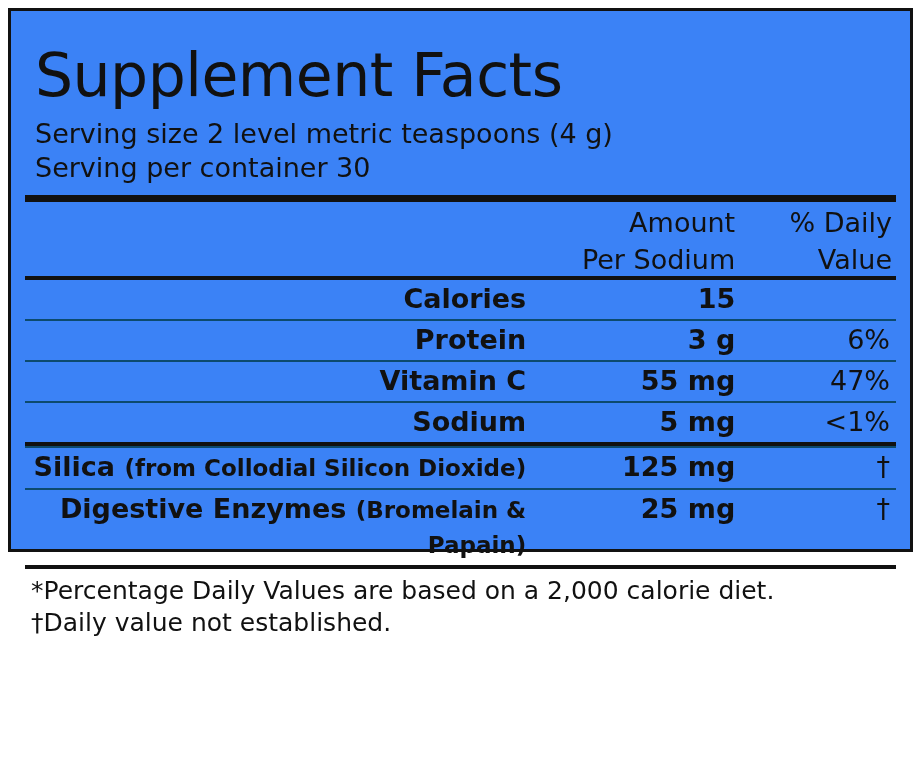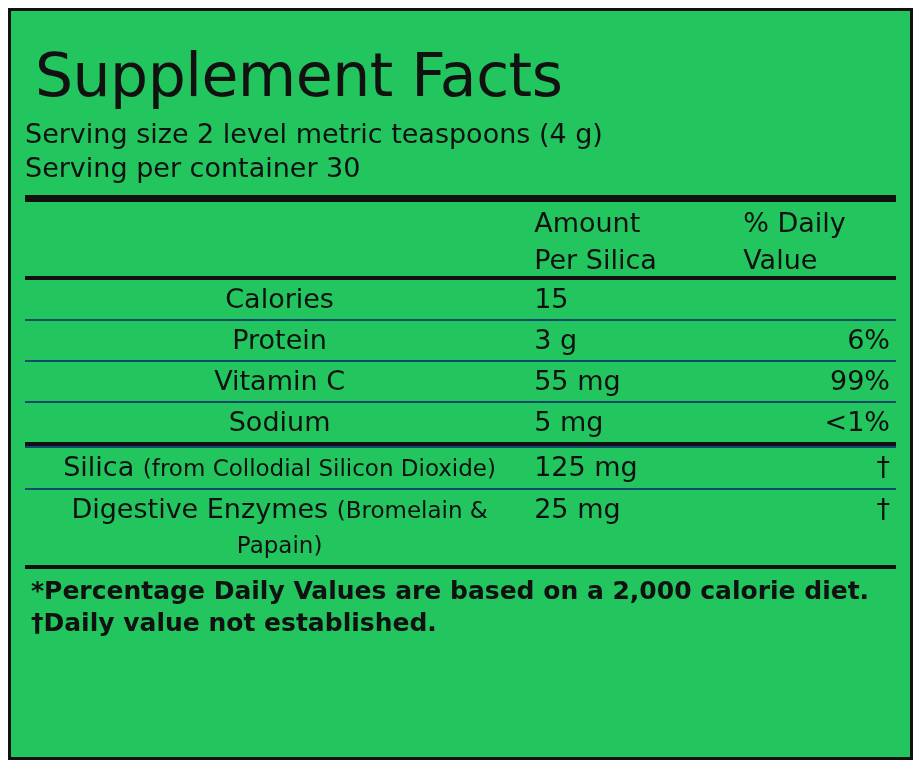--- a/index.html
+++ b/index.html
@@ -12,43 +12,44 @@
     height: 768px;
     font-family: "DejaVu Sans", sans-serif;
     color: #111111;
     overflow: hidden;
   }
   .panel {
     position: absolute;
     left: 8px;
     top: 8px;
     width: 905px;
-    height: 752px;
+    height: 544px;
     border: 3px solid #111111;
     box-sizing: border-box;
-    background: #22c55e;
+    background: #3b82f6;
   }
   .inner {
     position: absolute;
     left: 14px;
     top: 10px;
     right: 14px;
     bottom: 10px;
   }
   .title {
     font-size: 60px;
     line-height: 72px;
     font-weight: 400;
     letter-spacing: -0.5px;
     margin: 18px 0 6px 10px;
     font-family: "DejaVu Sans", sans-serif;
   }
   .serving-line {
     font-size: 27px;
     line-height: 34px;
+    margin-left: 10px;
     font-weight: 400;
   }
   .rule-thick {
     height: 7px;
     background: #111111;
     margin: 10px 0 0 0;
   }
   .rule-med {
     height: 4px;
     background: #111111;
@@ -58,49 +59,48 @@
     border-collapse: collapse;
     table-layout: fixed;
   }
   col.c-name { width: 58%; }
   col.c-amt  { width: 24%; }
   col.c-dv   { width: 18%; }
 
   .hdr td {
     font-size: 27px;
     line-height: 33px;
-    text-align: left;
+    text-align: right;
     padding: 4px 4px 0 4px;
     vertical-align: top;
     font-weight: 400;
   }
   .hdr td.blank { text-align: left; }
 
   tr.row td {
     font-size: 27px;
     line-height: 34px;
     padding: 2px 4px 3px 4px;
     vertical-align: baseline;
   }
-  tr.row td.name { text-align: center; padding-left: 8px; }
-  tr.row td.amt  { text-align: left; }
+  tr.row td.name { text-align: right; padding-left: 8px; font-weight: bold; }
+  tr.row td.amt  { text-align: right; font-weight: bold; }
   tr.row td.dv   { text-align: right; padding-right: 6px; }
 
   .sub {
     font-size: 23px;
   }
   .dagger { font-size: 26px; }
 
   .footnotes {
     margin: 6px 0 0 6px;
   }
   .footnote {
     font-size: 25px;
     line-height: 32px;
-    font-weight: bold;
   }
   .sep-thin { border-top: 2px solid #0c4a6e; }
 </style>
 </head>
 <body>
 
 <div class="panel">
   <div class="inner">
 
     <div class="title">Supplement Facts</div>
@@ -117,21 +117,21 @@
         <col class="c-dv">
       </colgroup>
       <tbody>
         <tr class="hdr">
           <td class="blank"></td>
           <td>Amount</td>
           <td>% Daily</td>
         </tr>
         <tr class="hdr">
           <td class="blank"></td>
-          <td>Per Silica</td>
+          <td>Per Sodium</td>
           <td>Value</td>
         </tr>
       </tbody>
     </table>
 
     <div class="rule-med"></div>
 
     <table>
       <colgroup>
         <col class="c-name">
@@ -145,21 +145,21 @@
           <td class="dv"></td>
         </tr>
         <tr class="row sep-thin">
           <td class="name">Protein</td>
           <td class="amt">3 g</td>
           <td class="dv">6%</td>
         </tr>
         <tr class="row sep-thin">
           <td class="name">Vitamin C</td>
           <td class="amt">55 mg</td>
-          <td class="dv">99%</td>
+          <td class="dv">47%</td>
         </tr>
         <tr class="row sep-thin">
           <td class="name">Sodium</td>
           <td class="amt">5 mg</td>
           <td class="dv">&lt;1%</td>
         </tr>
       </tbody>
     </table>
 
     <div class="rule-med"></div>

